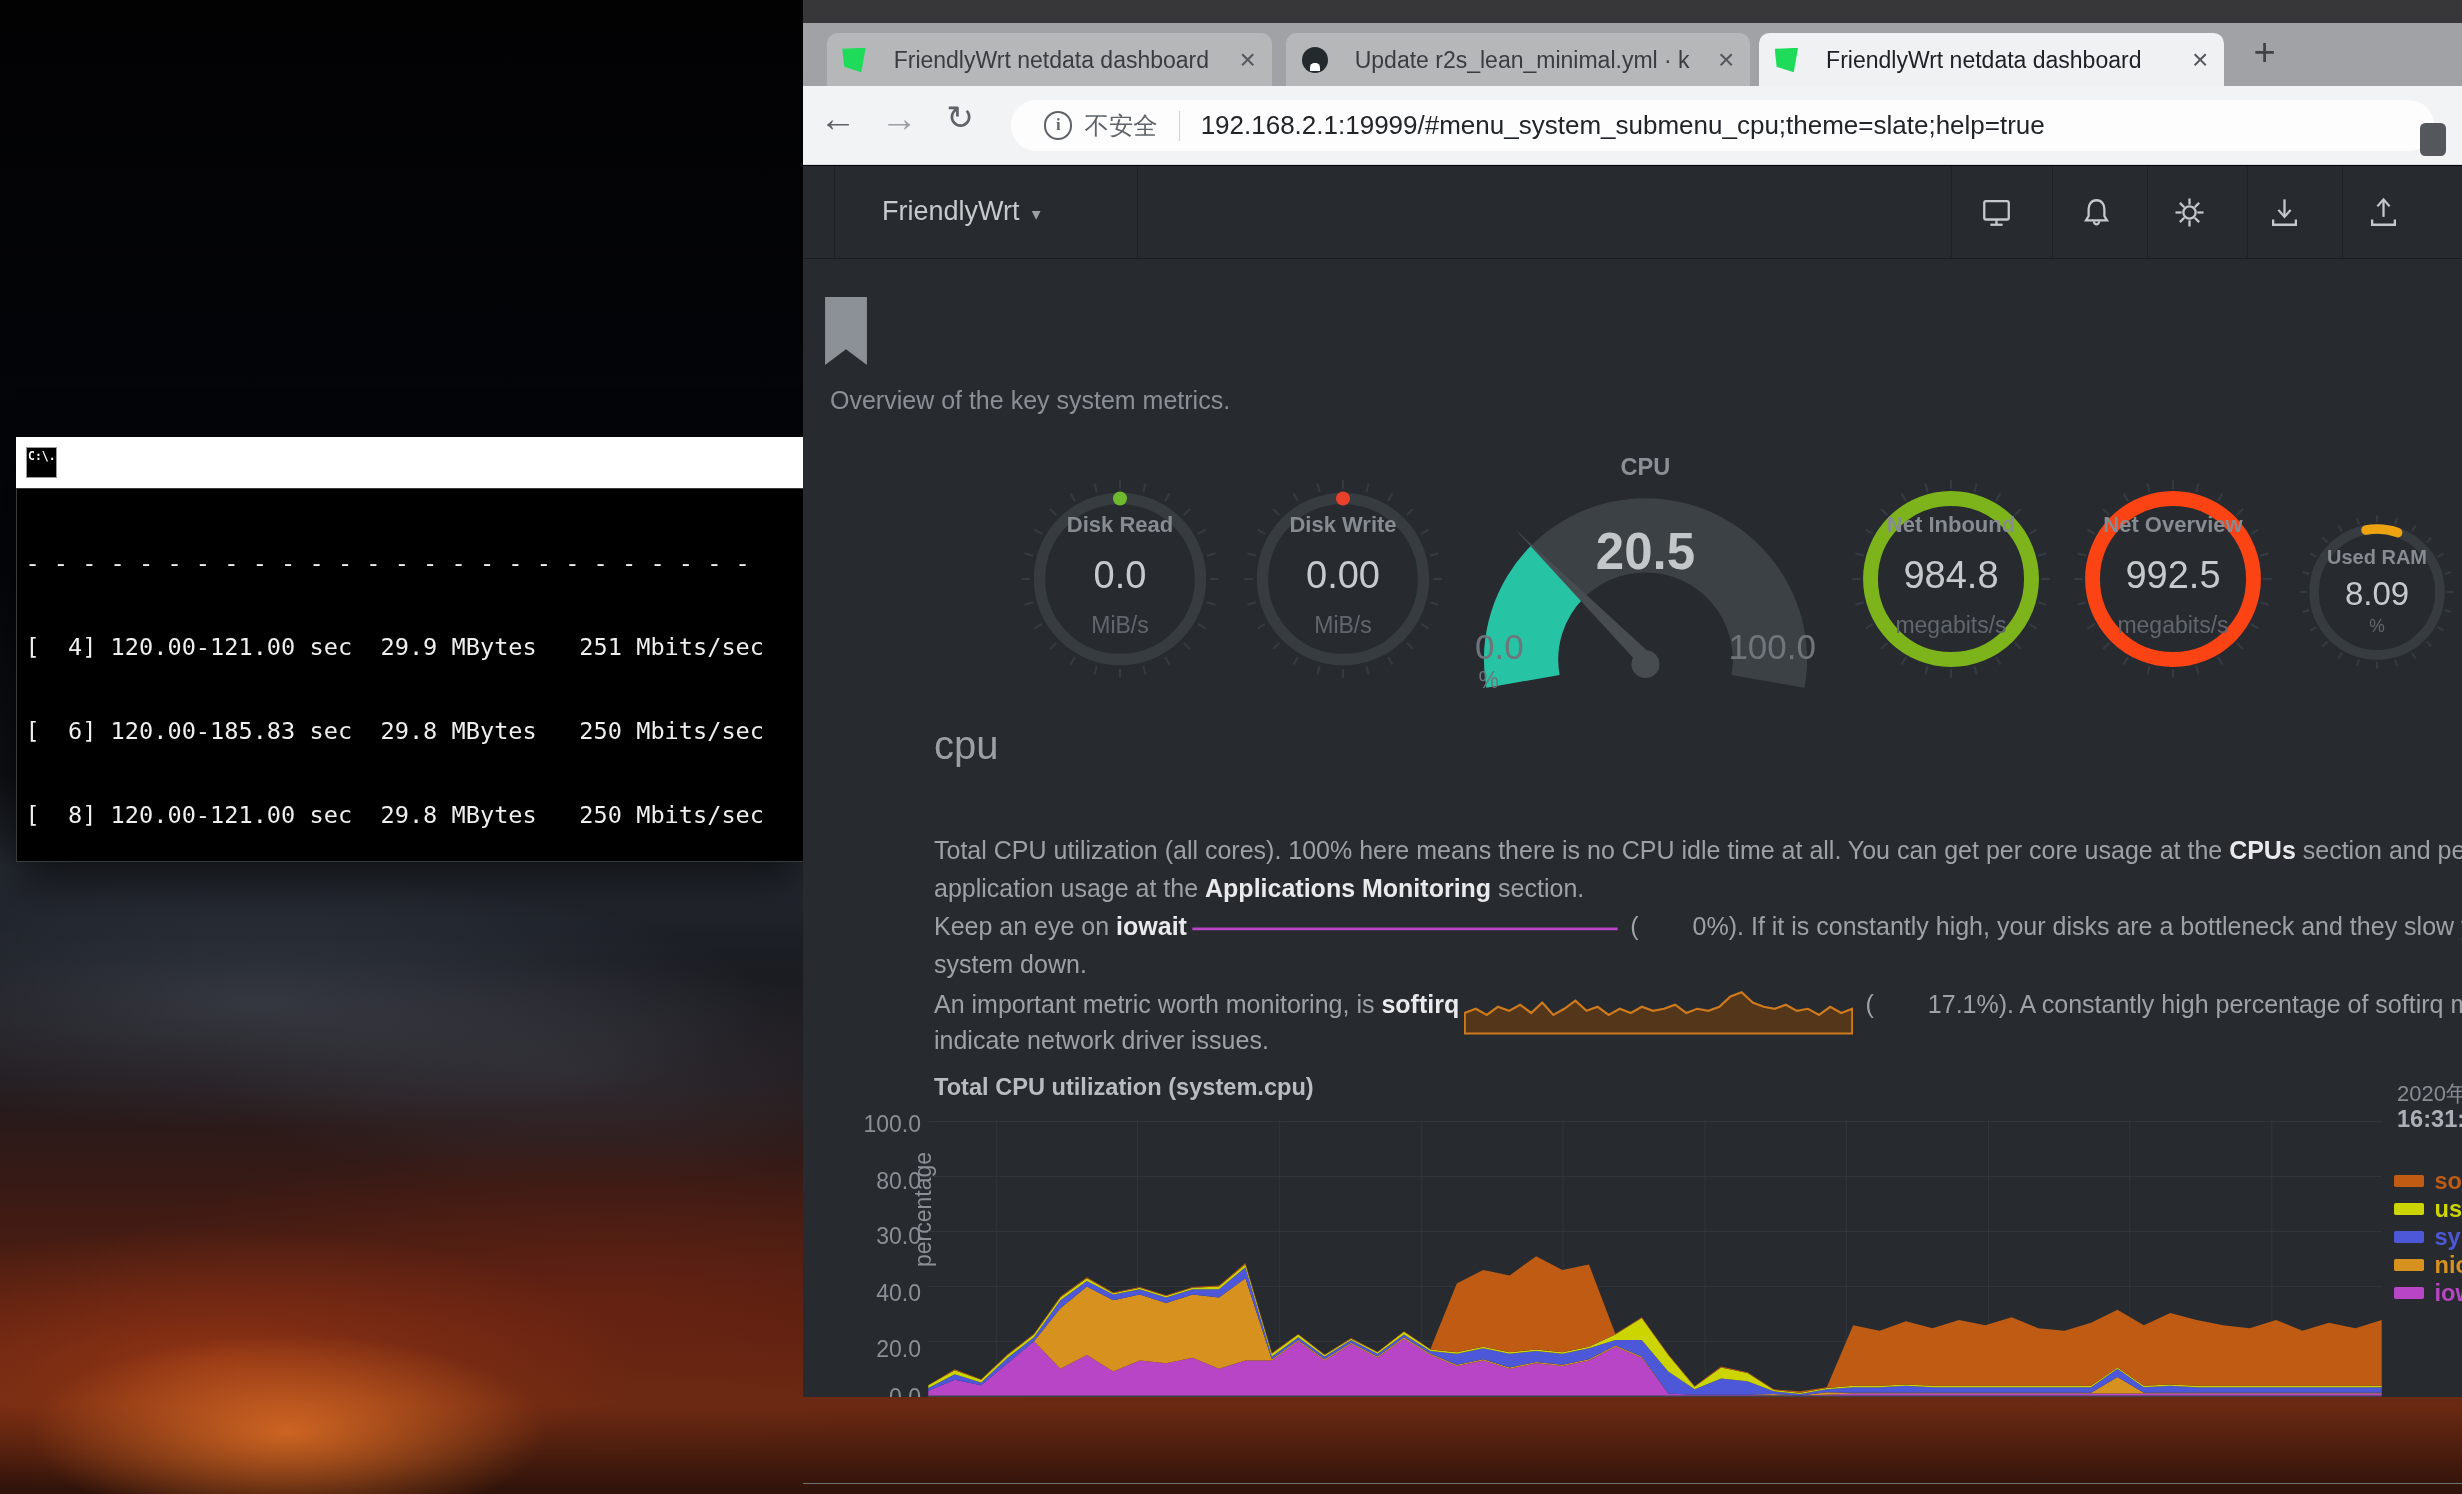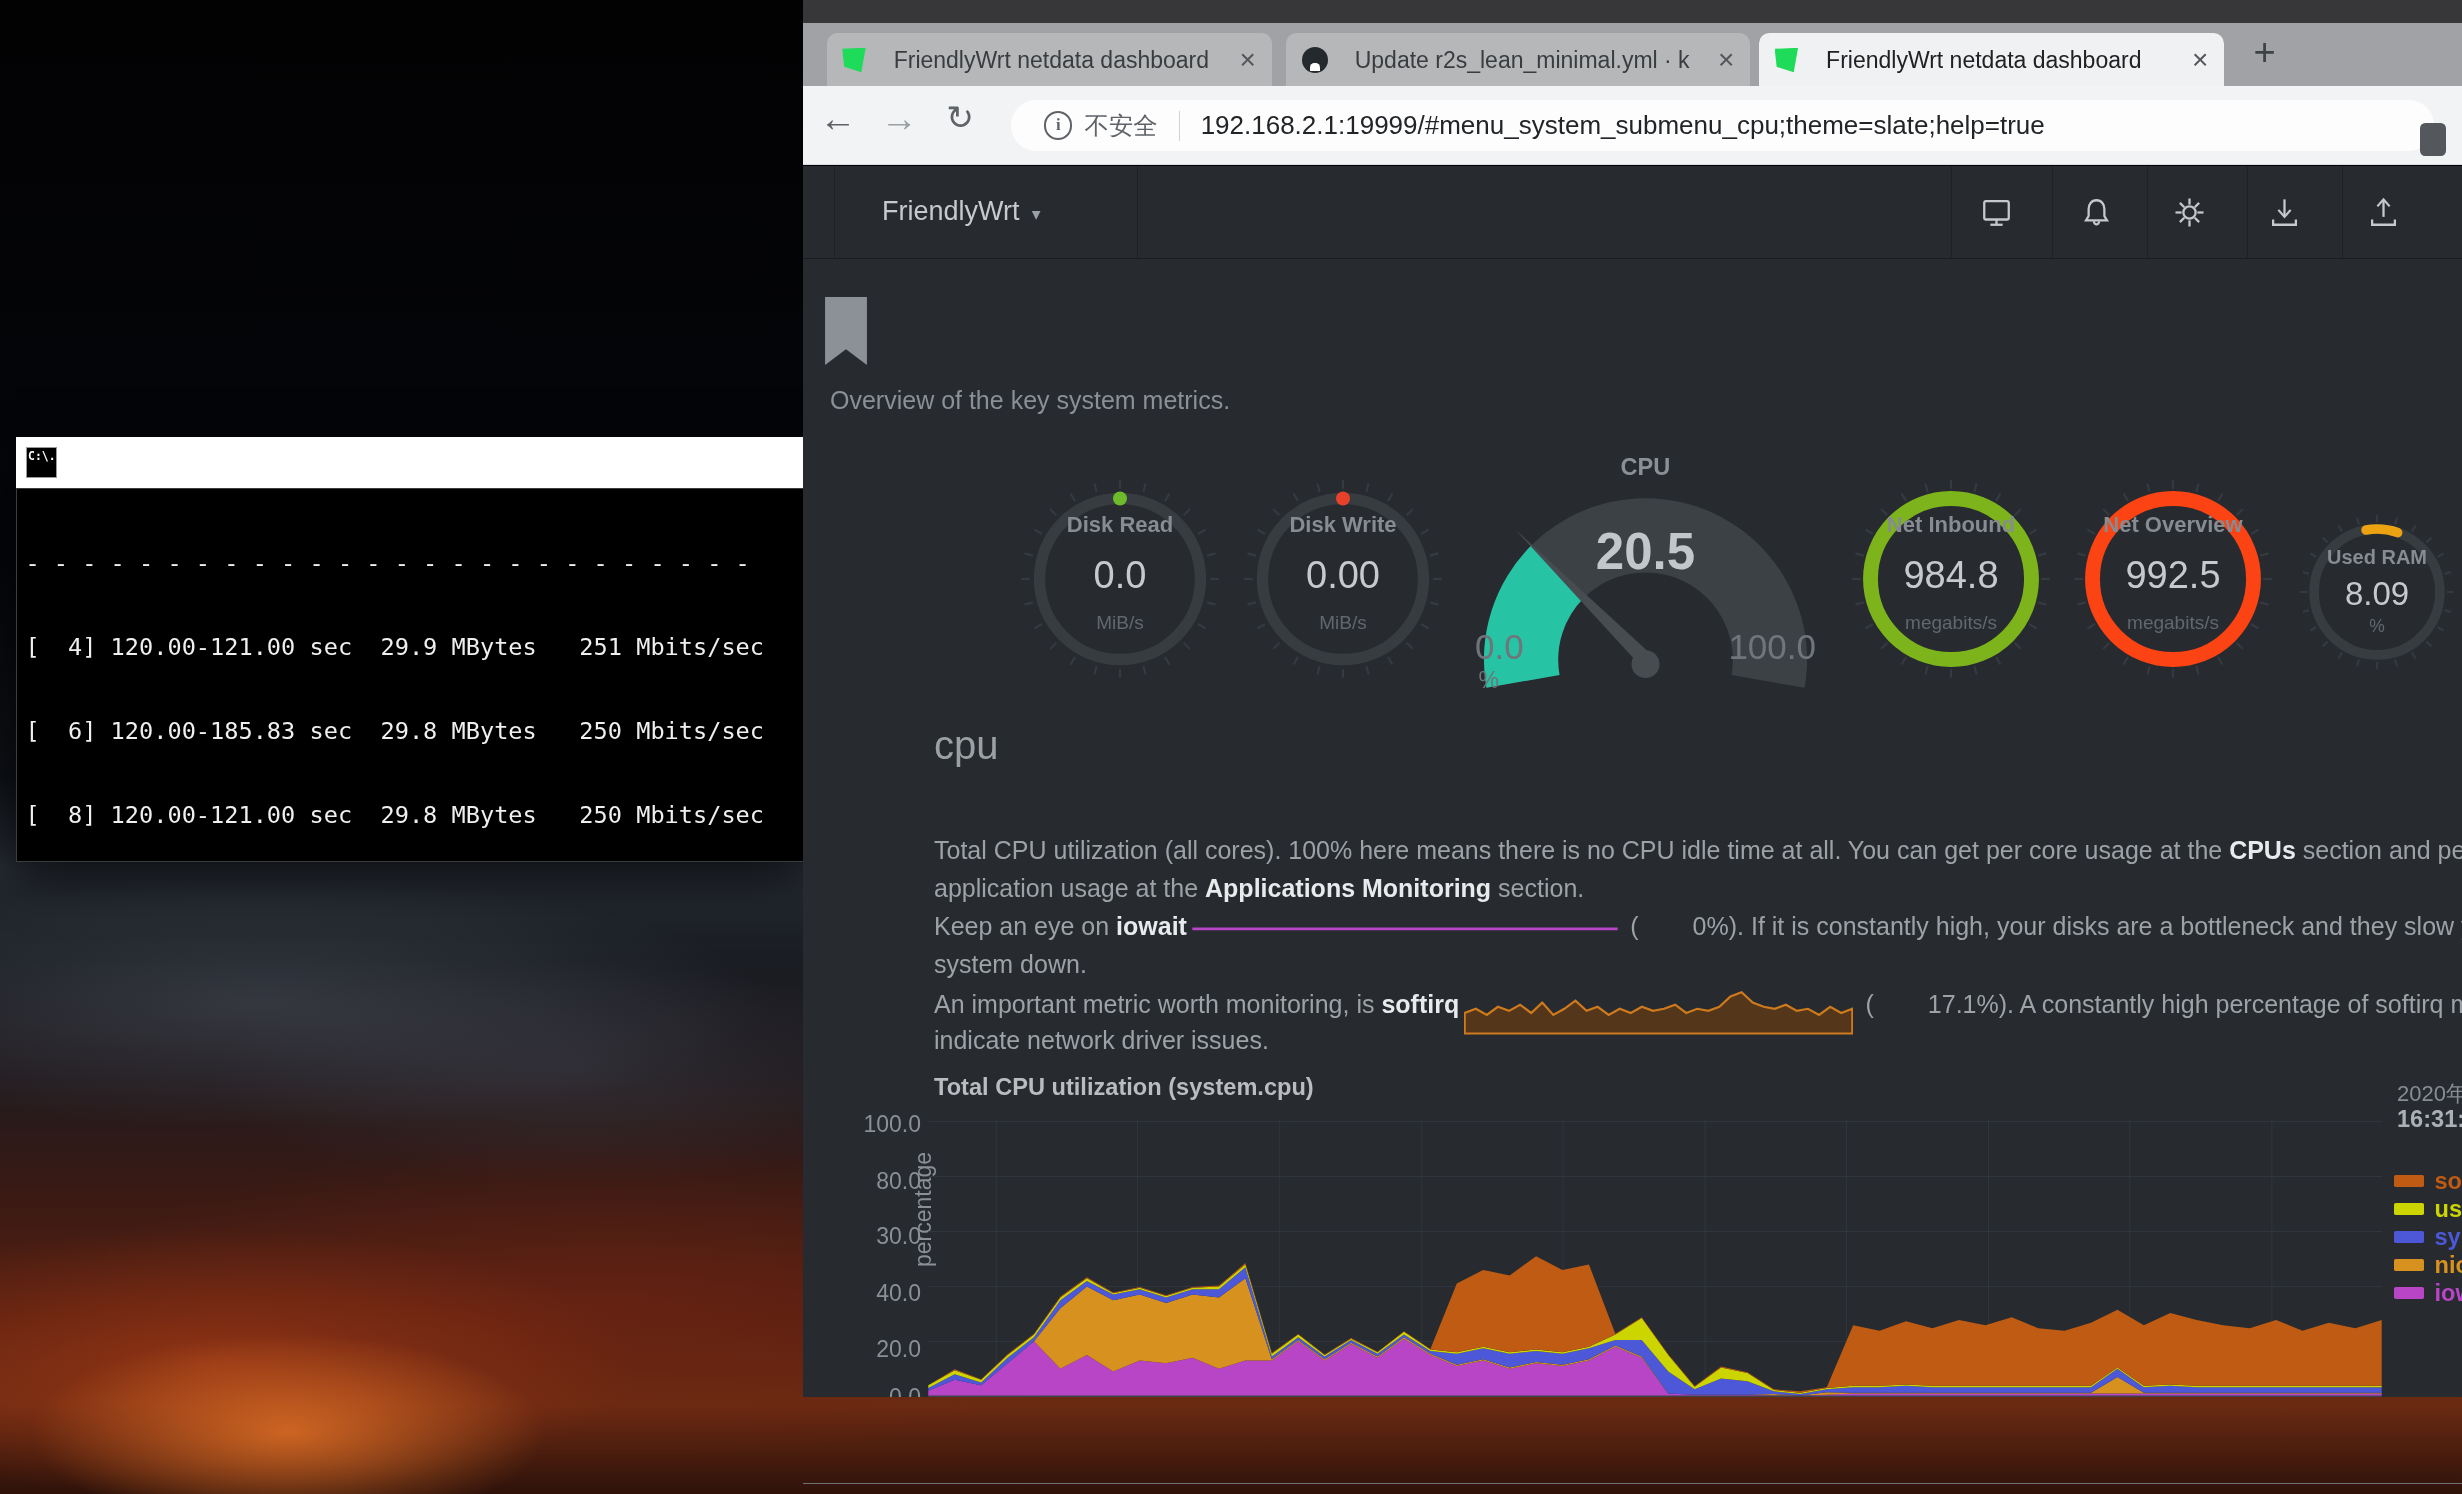--- a/index.html
+++ b/index.html
@@ -48,21 +48,21 @@
   .vsep{position:absolute;top:0;width:0.9px;height:92px;background:#1e2125;}
   .brand{position:absolute;left:79px;top:30px;font-size:27px;color:#c7cacd;}
   .brand-caret{font-size:17.5px;color:#9aa0a6;margin-left:12.2px;}
   .hicon{position:absolute;top:29px;width:35px;height:35px;}
   .hicon svg{width:35px;height:35px;stroke:#c6c9cc;fill:none;stroke-width:2.6;}
   .nd-title{position:absolute;left:87px;top:276px;font-size:54px;color:#959aa0;}
   .nd-sub{position:absolute;left:27px;top:220px;font-size:25px;color:#8a9096;}
   .gaugebox{width:210px;height:210px;}
   .g-label{position:absolute;left:0;top:38px;width:100%;text-align:center;font-size:22px;font-weight:bold;color:#868c92;}
   .g-value{position:absolute;left:0;top:80px;width:100%;text-align:center;font-size:38px;color:#c6cacd;}
-  .g-unit{position:absolute;left:0;top:138px;width:100%;text-align:center;font-size:19px;color:#61676d;}
+  .g-unit{position:absolute;left:0;top:138px;width:100%;text-align:center;font-size:23px;color:#61676d;}
   .cpu-label{position:absolute;left:0;top:0;width:100%;text-align:center;font-size:23.6px;font-weight:bold;color:#8a9096;}
   .cpu-value{position:absolute;left:0;top:68px;width:100%;text-align:center;font-size:51px;font-weight:bold;color:#c3c7ca;}
   .cpu-min{position:absolute;left:0px;top:173px;font-size:35px;color:#6f757b;}
   .cpu-max{position:absolute;right:0px;top:173px;font-size:35px;color:#6f757b;}
   .cpu-pct{position:absolute;left:3.5px;top:213px;font-size:23px;color:#6f757b;}
   .rambox{width:166px;height:166px;}
   .ram-label{position:absolute;left:0;top:37px;width:100%;text-align:center;font-size:20px;font-weight:bold;color:#868c92;}
   .ram-value{position:absolute;left:0;top:66px;width:100%;text-align:center;font-size:33px;color:#c6cacd;}
   .ram-unit{position:absolute;left:0;top:107px;width:100%;text-align:center;font-size:17.5px;color:#61676d;}
   .cpu-head{position:absolute;left:131px;top:557px;font-size:40px;color:#9aa0a4;}

